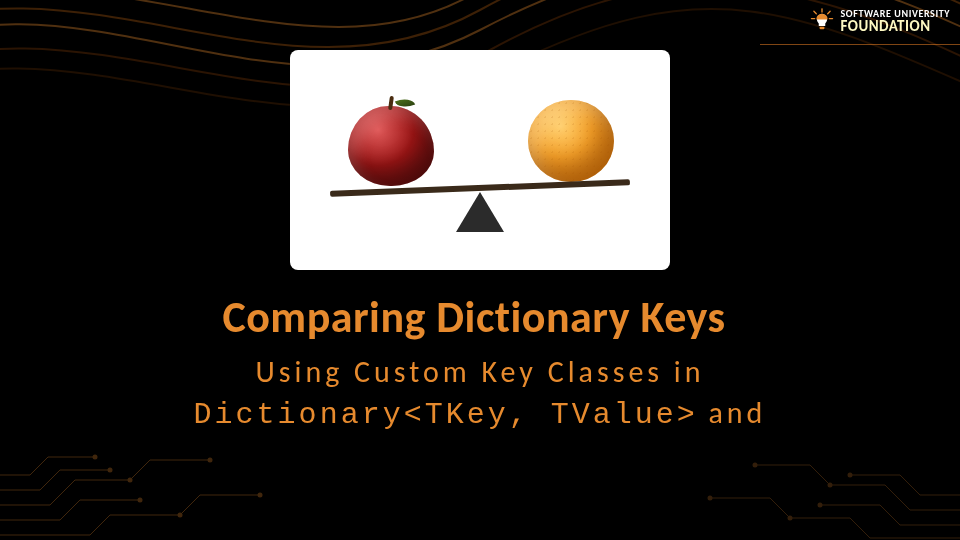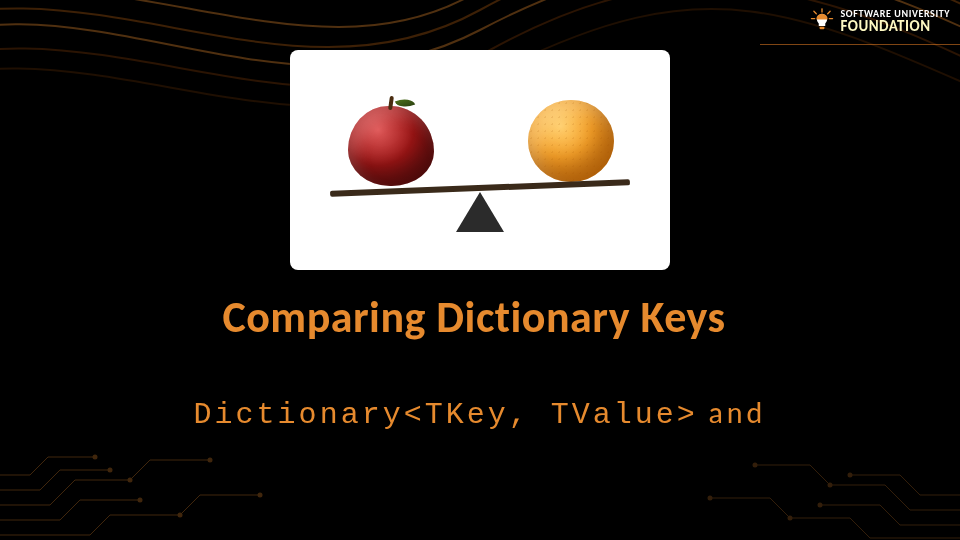--- a/index.html
+++ b/index.html
@@ -215,21 +215,21 @@
     <div class="apple" title="apple"></div>
     <div class="orange" title="orange"></div>
     <div class="plank"></div>
     <div class="pivot"></div>
   </div>
 </div>
 
 <div class="title">Comparing Dictionary Keys</div>
 
 <div class="subtitle">
-  <br>
+  <span>Using Custom Key Classes in</span><br>
   <span class="mono">Dictionary&lt;TKey, TValue&gt;</span><span> and</span><br>
 </div>
 
 <svg class="circuit" viewBox="0 0 280 130">
   <g stroke="#e68a2e" stroke-width="1" fill="none">
     <path d="M0 110 H60 L80 90 H140"></path>
     <path d="M0 95 H50 L75 70 H130 L150 50 H210"></path>
     <path d="M0 80 H40 L60 60 H110"></path>
     <path d="M0 125 H90 L110 105 H180 L200 85 H260"></path>
     <path d="M0 65 H30 L48 47 H95"></path>

